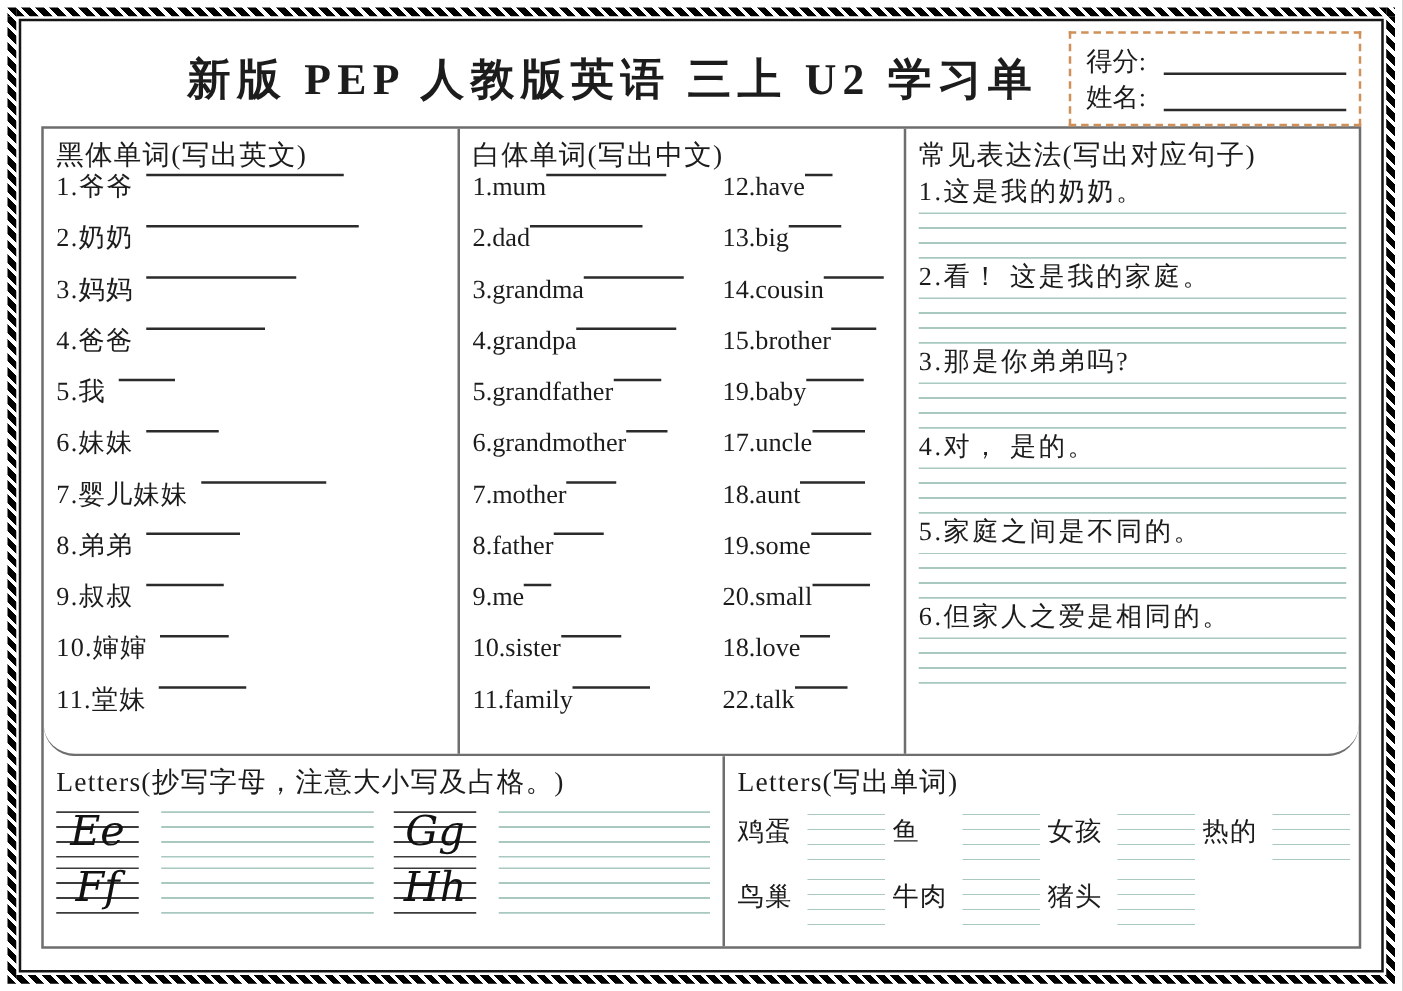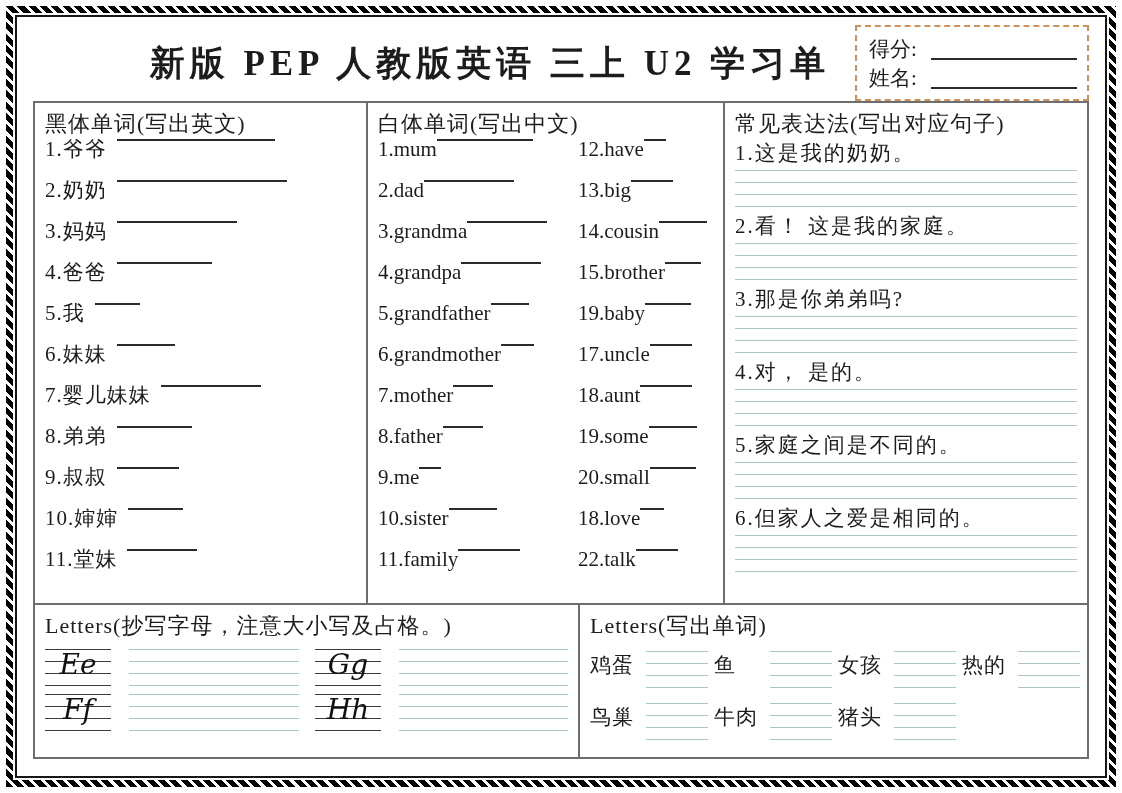--- a/index.html
+++ b/index.html
@@ -15,21 +15,21 @@
   .header-row{display:flex;align-items:center;height:76px;}
   .title{flex:1;text-align:center;padding-left:92px;font-size:35px;font-weight:bold;
          letter-spacing:5px;white-space:nowrap;}
   .name-box{width:234px;box-sizing:border-box;border:2px dashed var(--accent,#d0905a);
             padding:7px 10px 7px 12px;font-size:21px;}
   .nb-row{display:flex;align-items:flex-end;height:29px;}
   .nb-line{flex:1;height:2px;background:#2b2b2b;margin-left:14px;margin-bottom:3px;}
 
   
   .table{border:2px solid var(--tborder,#6e6e6e);}
-  .row-top{display:flex;height:500px;border-bottom:2px solid var(--tborder,#6e6e6e);}
+  .row-top{display:flex;height:500px;border-bottom:2px solid var(--tborder,#6e6e6e);border-radius:25px;}
   .row-bottom{display:flex;height:152px;}
   .cell{box-sizing:border-box;padding:6px 10px;}
   .col1{width:333px;border-right:2px solid var(--tborder,#6e6e6e);}
   .col2{width:357px;border-right:2px solid var(--tborder,#6e6e6e);}
   .col3{flex:1;}
   .colA{width:545px;border-right:2px solid var(--tborder,#6e6e6e);}
   .colB{flex:1;}
   .cell-header{font-size:22px;letter-spacing:1px;line-height:30px;white-space:nowrap;}
 
   
@@ -41,29 +41,29 @@
   .sub-left{width:200px;}
   .sub-right{flex:1;}
   .col2 .word-label{letter-spacing:0;}
 
   
   .guide{height:37px;background-image:repeating-linear-gradient(to bottom,currentColor 0 1.3px,transparent 1.3px 12px);}
   .guide.green{color:var(--guide,#a8c8c0);}
   .guide.dark{color:#3b3b3b;}
 
   
-  .expr-item{margin-bottom:5px;}
+  .expr-item{margin-bottom:0;}
   .expr-sentence{font-size:21px;letter-spacing:2px;line-height:29px;white-space:nowrap;}
   .expr-item .guide{margin-top:2px;}
 
   
   .letters-row{display:flex;align-items:flex-start;margin-top:8px;}
   .letterbox{position:relative;width:66px;height:37px;}
   .letterbox .guide{position:absolute;inset:0;}
-  .letter-text{position:absolute;left:0;right:0;top:-6px;text-align:center;font-size:28px;line-height:44px;
+  .letter-text{position:absolute;left:0;right:0;top:-6px;text-align:center;font-size:33px;line-height:44px;
                font-family:"DejaVu Serif","Liberation Serif",serif;font-style:italic;color:#111;}
   .letters-row .practice{width:170px;margin-left:18px;margin-right:16px;}
   .letters-row .practice.last{margin-right:0;flex:1;}
 
   
   .words-row{display:flex;align-items:center;height:48px;margin-top:4px;}
   .word-pair{display:flex;align-items:flex-start;width:124px;}
   .word-pair .cn{font-size:21px;letter-spacing:1px;white-space:nowrap;width:50px;}
   .word-pair .guide{width:62px;margin-left:6px;}
 </style>

